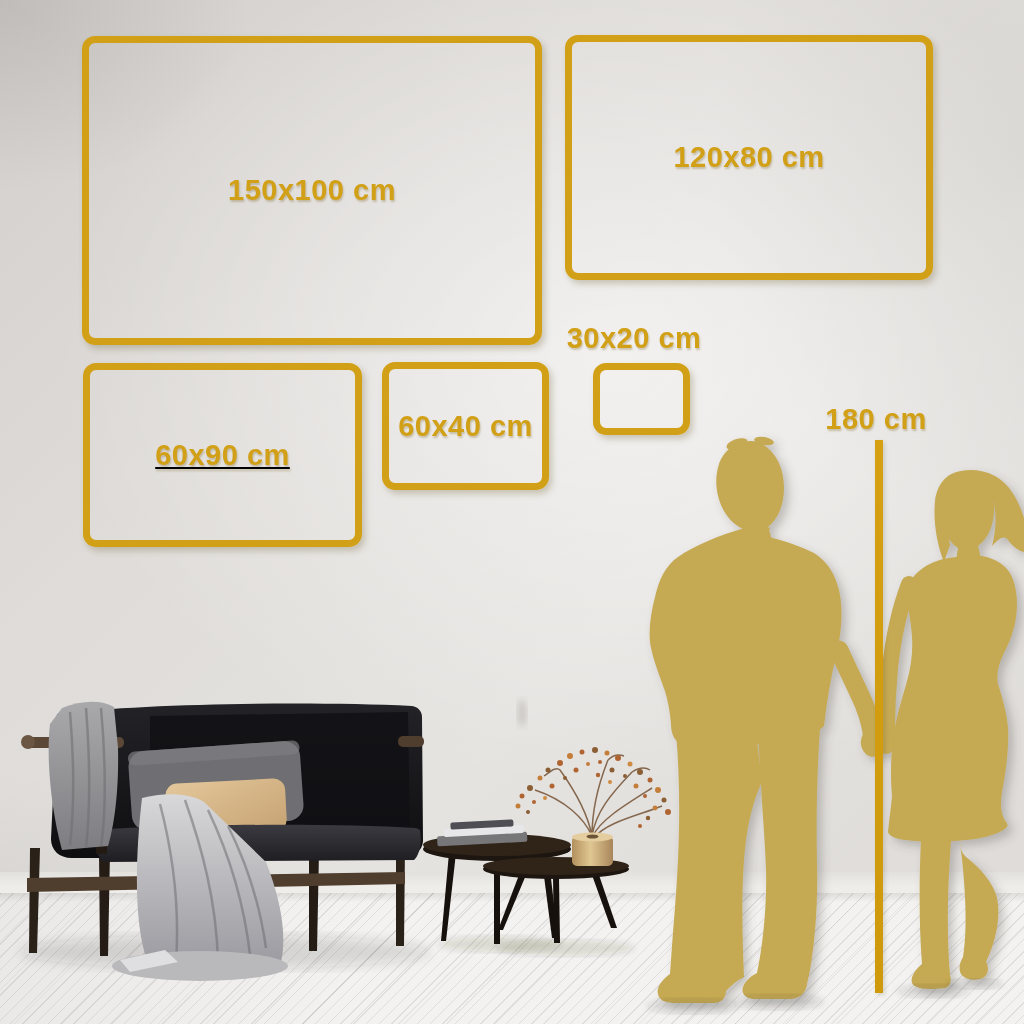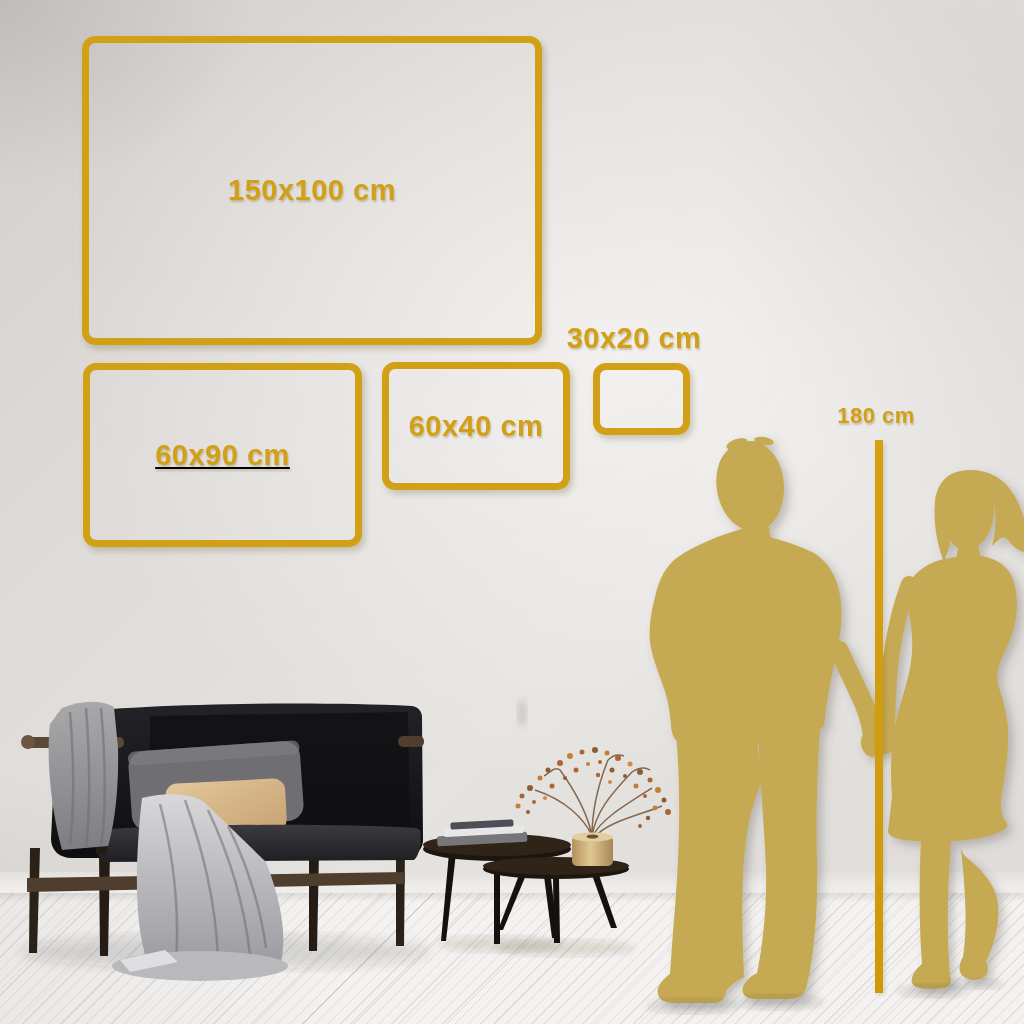--- a/index.html
+++ b/index.html
@@ -42,21 +42,21 @@
     display:flex;align-items:center;justify-content:center;
   }
   .size-label{
     color:var(--accent);font-weight:bold;font-size:29px;letter-spacing:.5px;
     text-shadow:1px 2px 2px rgba(125,100,35,.32);white-space:nowrap;
   }
   .label-above{position:absolute;text-align:center;}
   
   .height-label{
     position:absolute;left:806px;top:403px;width:140px;text-align:center;
-    color:var(--accent);font-weight:bold;font-size:22px;letter-spacing:.5px;
+    color:var(--accent);font-weight:bold;font-size:29px;letter-spacing:.5px;
     text-shadow:1px 2px 2px rgba(125,100,35,.32);
   }
   .height-line{
     position:absolute;left:875px;top:440px;width:8px;height:553px;
     background:linear-gradient(180deg,#D5A011,#CE9A0C);
     box-shadow:2px 2px 4px rgba(80,70,30,.18);
   }
   .scene-svg{position:absolute;left:0;top:0;}
   .sil{fill:var(--sil);}
 </style>
@@ -65,26 +65,29 @@
 
 <div id="stage">
 
   <div class="baseboard"></div>
   <div class="floor"></div>
 
   <div class="size-frame" style="left:82px;top:36px;width:460px;height:309px;">
     <span class="size-label">150x100 cm</span>
   </div>
 
+  <div class="size-frame" style="left:565px;top:35px;width:368px;height:245px;">
+    <span class="size-label">120x80 cm</span>
+  </div>
 
   <div class="size-frame" style="left:83px;top:363px;width:279px;height:184px;text-decoration:underline;">
     <span class="size-label">60x90 cm</span>
   </div>
 
-  <div class="size-frame" style="left:382px;top:362px;width:188px;height:128px;">
+  <div class="size-frame" style="left:382px;top:362px;width:167px;height:128px;">
     <span class="size-label">60x40 cm</span>
   </div>
 
   <div class="size-frame" style="left:593px;top:363px;width:97px;height:72px;"></div>
   <div class="size-label label-above" style="left:554px;top:322px;width:160px;">30x20 cm</div>
 
   <svg class="scene-svg" width="1024" height="1024" viewBox="0 0 1024 1024">
     <defs>
       <linearGradient id="sofaBody" x1="0" y1="0" x2="0" y2="1">
         <stop offset="0" stop-color="#232327"></stop>

